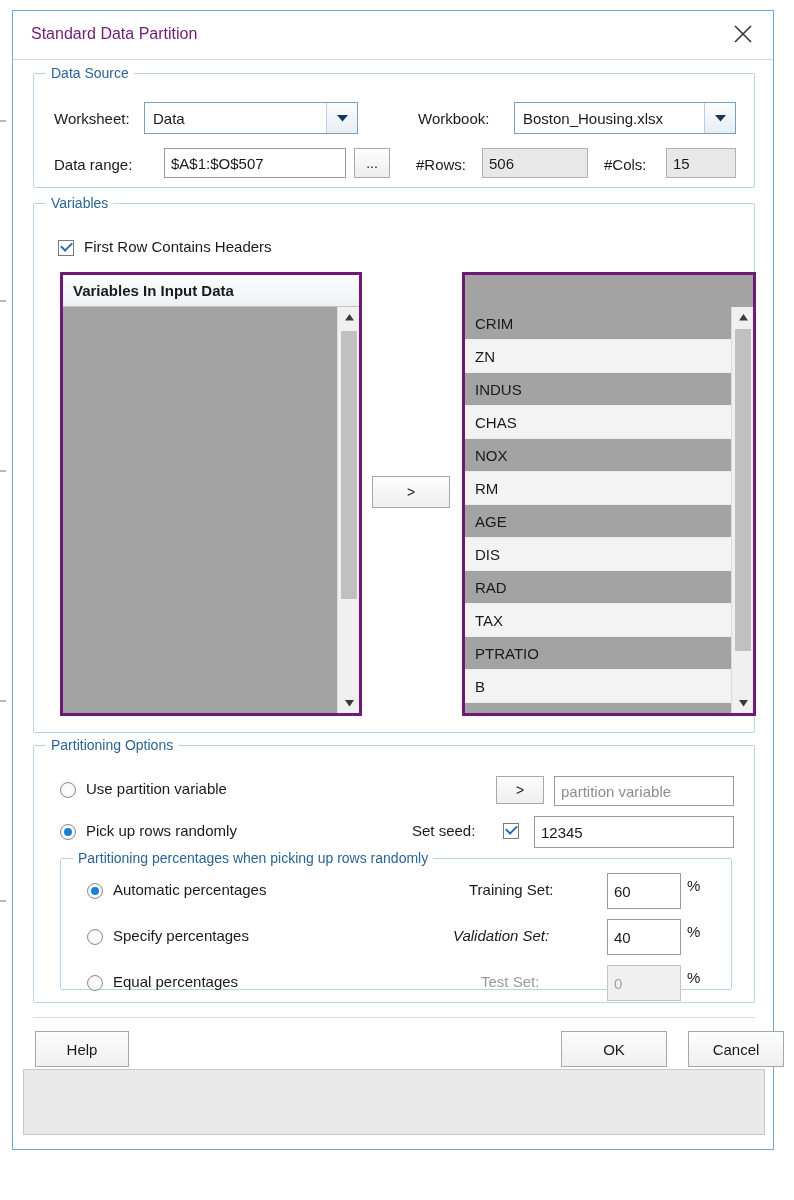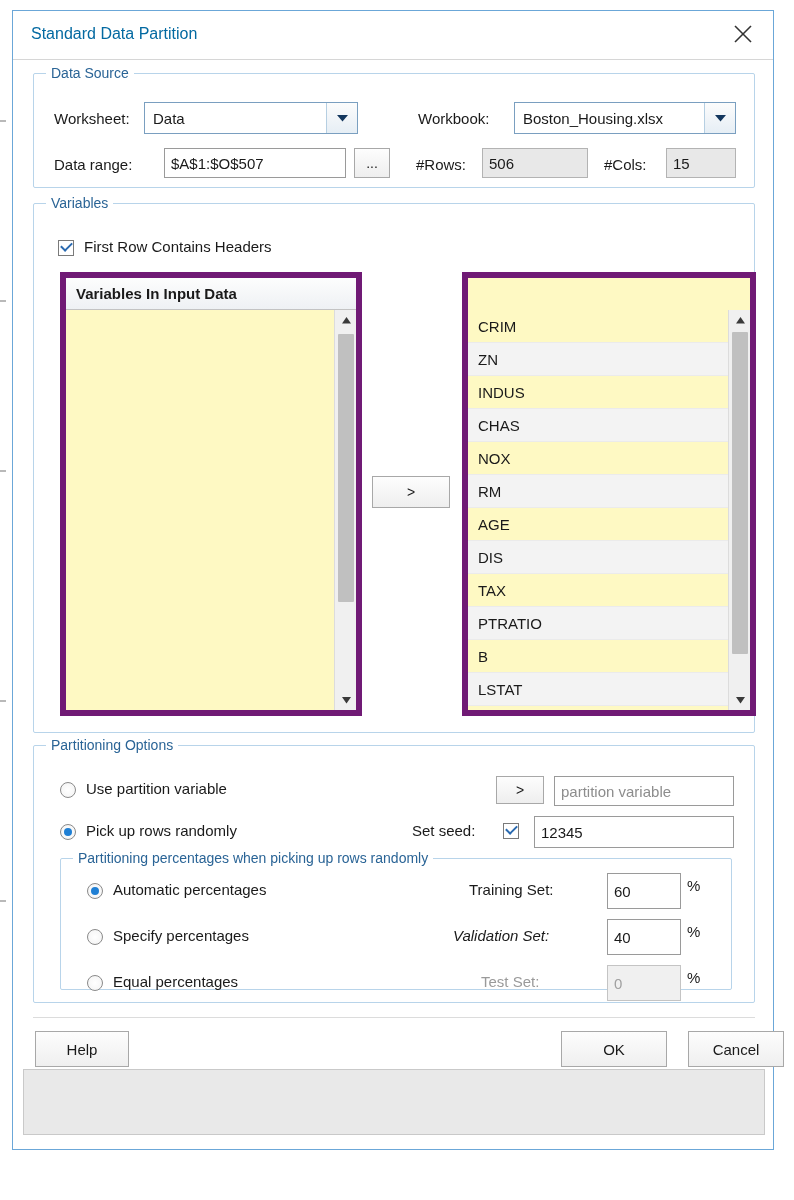--- a/index.html
+++ b/index.html
@@ -30,21 +30,21 @@
     position: relative;
     height: 48px;
     border-bottom: 1px solid #d6d6d6;
     background: #ffffff;
   }
   .title-text {
     position: absolute;
     left: 18px;
     top: 14px;
     font-size: 16px;
-    color: #0369a1;
+    color: #701a75;
   }
   .close-btn {
     position: absolute;
     right: 10px;
     top: 6px;
     width: 40px;
     height: 34px;
     display: flex;
     align-items: center;
     justify-content: center;
@@ -215,22 +215,22 @@
     width: 8px;
     height: 8px;
     border-radius: 50%;
     background: #1f7fd4;
   }
 
   
   .listbox {
     position: absolute;
     box-sizing: border-box;
-    border: 6px solid #701a75;
-    background: #fef9c3;
+    border: 3px solid #701a75;
+    background: #a3a3a3;
     overflow: hidden;
   }
   .list-header {
     height: 32px;
     box-sizing: border-box;
     border-bottom: 1px solid #c3c3c3;
     background: linear-gradient(#fdfdfd, #eef1f4);
     display: flex;
     align-items: center;
     font-size: 15px;
@@ -419,20 +419,21 @@
     <div class="listbox" style="left:428px; top:68px; width:294px; height:444px;">
       <div class="list-body" id="selected-list-body">
           <div class="list-item">CRIM</div>
           <div class="list-item">ZN</div>
           <div class="list-item">INDUS</div>
           <div class="list-item">CHAS</div>
           <div class="list-item">NOX</div>
           <div class="list-item">RM</div>
           <div class="list-item">AGE</div>
           <div class="list-item">DIS</div>
+          <div class="list-item">RAD</div>
           <div class="list-item">TAX</div>
           <div class="list-item">PTRATIO</div>
           <div class="list-item">B</div>
           <div class="list-item">LSTAT</div>
         </div>
       <div class="scrollbar">
         <div class="sb-arrow up">
           <svg width="9" height="7" viewBox="0 0 9 7">
               <polygon points="4.5,0 9,6.5 0,6.5" fill="#3a3a3a"></polygon>
             </svg>

